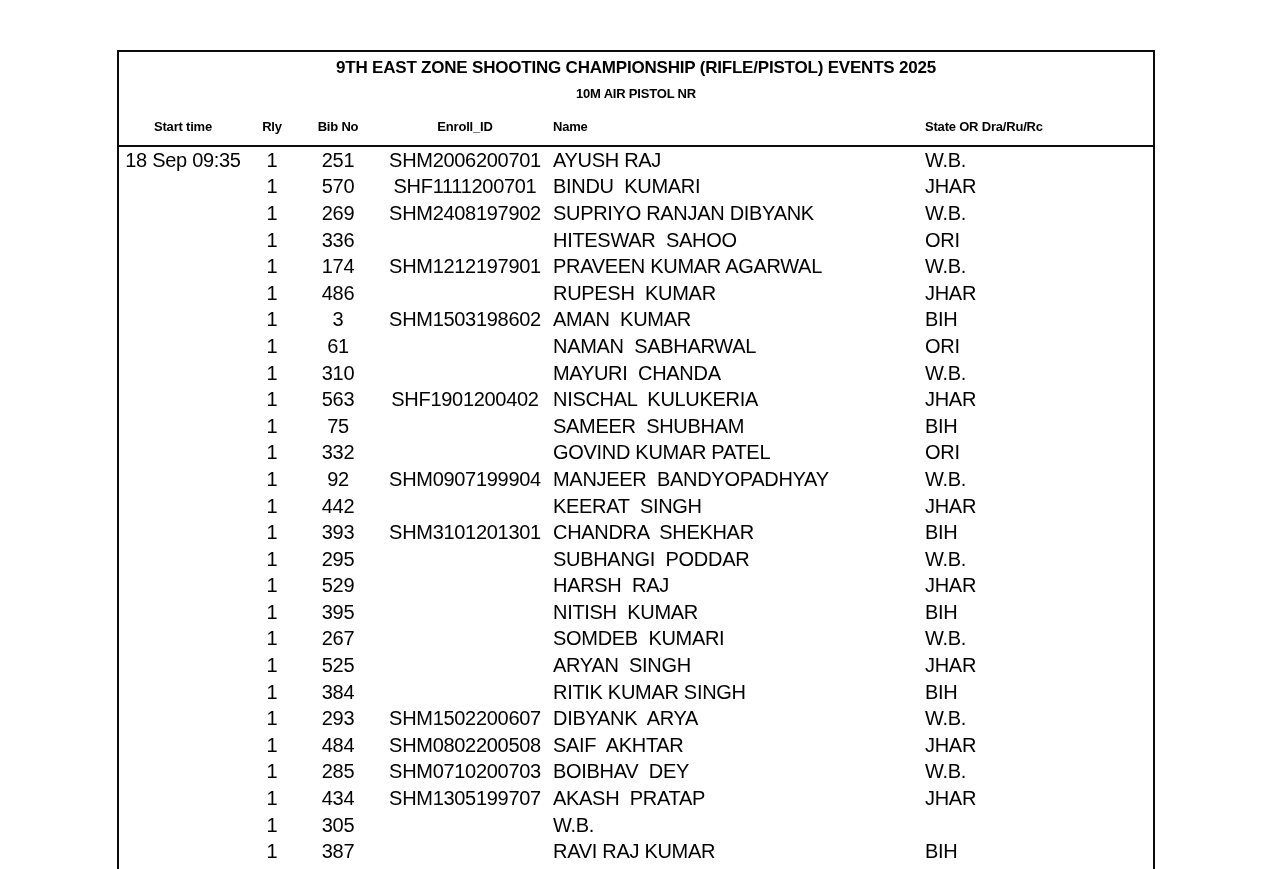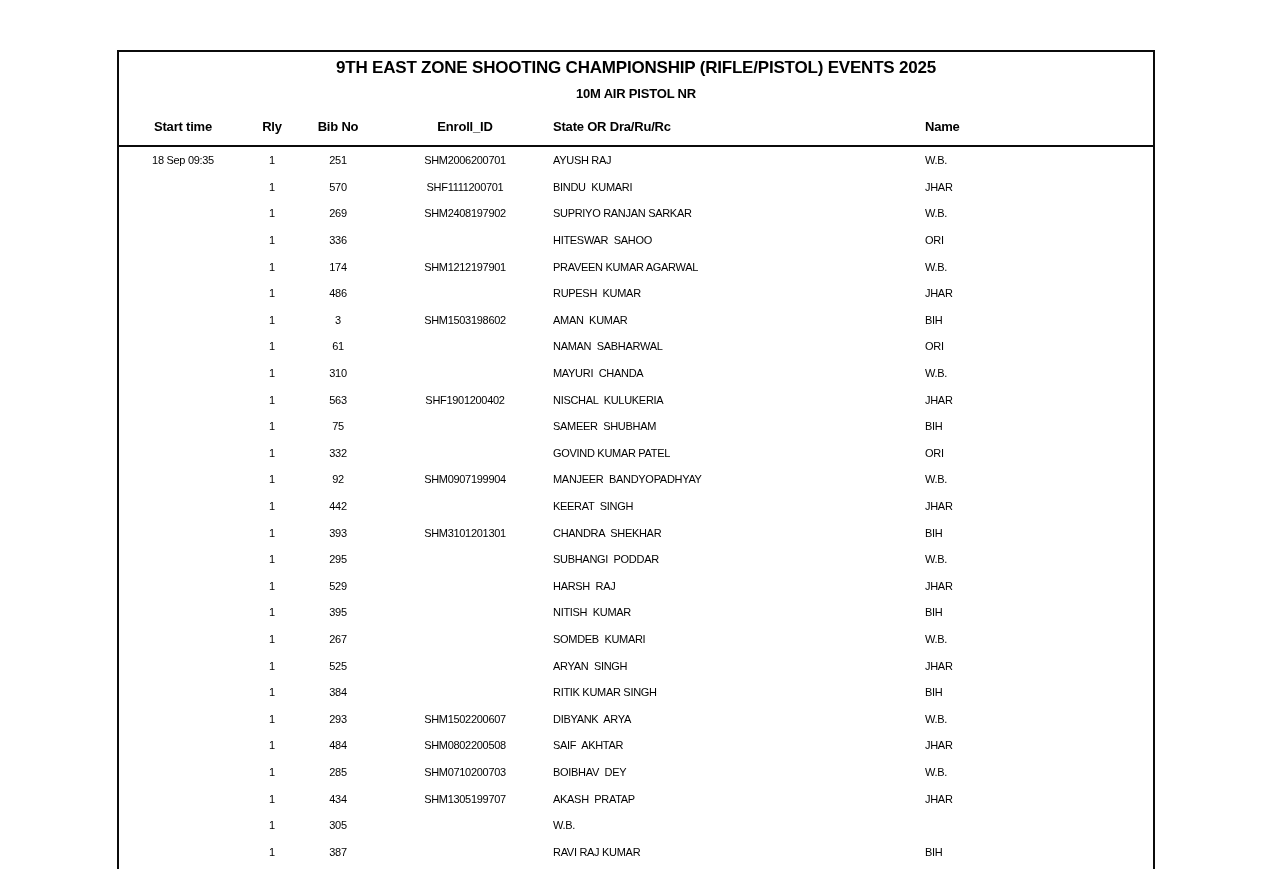--- a/index.html
+++ b/index.html
@@ -57,21 +57,21 @@
   .colheads {
     height: 38px;
     align-items: center;
     font-weight: bold;
     font-size: 13px;
     letter-spacing: -0.2px;
   }
   .row {
     height: 26.6px;
     align-items: center;
-    font-size: 11px;
+    font-size: 20px;
     letter-spacing: -0.3px;
   }
   .cell, .ch {
     white-space: pre;
     overflow: hidden;
   }
   .al-c { text-align: center; }
   .al-l { text-align: left; padding-left: 2px; }
   .tbody { }
 </style>
@@ -81,22 +81,22 @@
 <div class="page">
   <div class="sheet">
     <div class="header-block">
       <div class="title">9TH EAST ZONE SHOOTING CHAMPIONSHIP (RIFLE/PISTOL) EVENTS 2025</div>
       <div class="subtitle">10M AIR PISTOL NR</div>
       <div class="colheads grid-cols">
         <div class="ch al-c">Start time</div>
         <div class="ch al-c">Rly</div>
         <div class="ch al-c">Bib No</div>
         <div class="ch al-c">Enroll_ID</div>
+        <div class="ch al-l">Name</div>
         <div class="ch al-l">State OR Dra/Ru/Rc</div>
-        <div class="ch al-l">Name</div>
       </div>
     </div>
     <div class="tbody">
   <div class="row grid-cols">
     <div class="cell al-c">18 Sep 09:35</div>
     <div class="cell al-c">1</div>
     <div class="cell al-c">251</div>
     <div class="cell al-c">SHM2006200701</div>
     <div class="cell al-l">AYUSH RAJ</div>
     <div class="cell al-l">W.B.</div>
@@ -109,21 +109,21 @@
     <div class="cell al-c">SHF1111200701</div>
     <div class="cell al-l">BINDU  KUMARI</div>
     <div class="cell al-l">JHAR</div>
   </div>
 
   <div class="row grid-cols">
     <div class="cell al-c"></div>
     <div class="cell al-c">1</div>
     <div class="cell al-c">269</div>
     <div class="cell al-c">SHM2408197902</div>
-    <div class="cell al-l">SUPRIYO RANJAN SARKAR</div>
+    <div class="cell al-l">SUPRIYO RANJAN DIBYANK</div>
     <div class="cell al-l">W.B.</div>
   </div>
 
   <div class="row grid-cols">
     <div class="cell al-c"></div>
     <div class="cell al-c">1</div>
     <div class="cell al-c">336</div>
     <div class="cell al-c"></div>
     <div class="cell al-l">HITESWAR  SAHOO</div>
     <div class="cell al-l">ORI</div>

